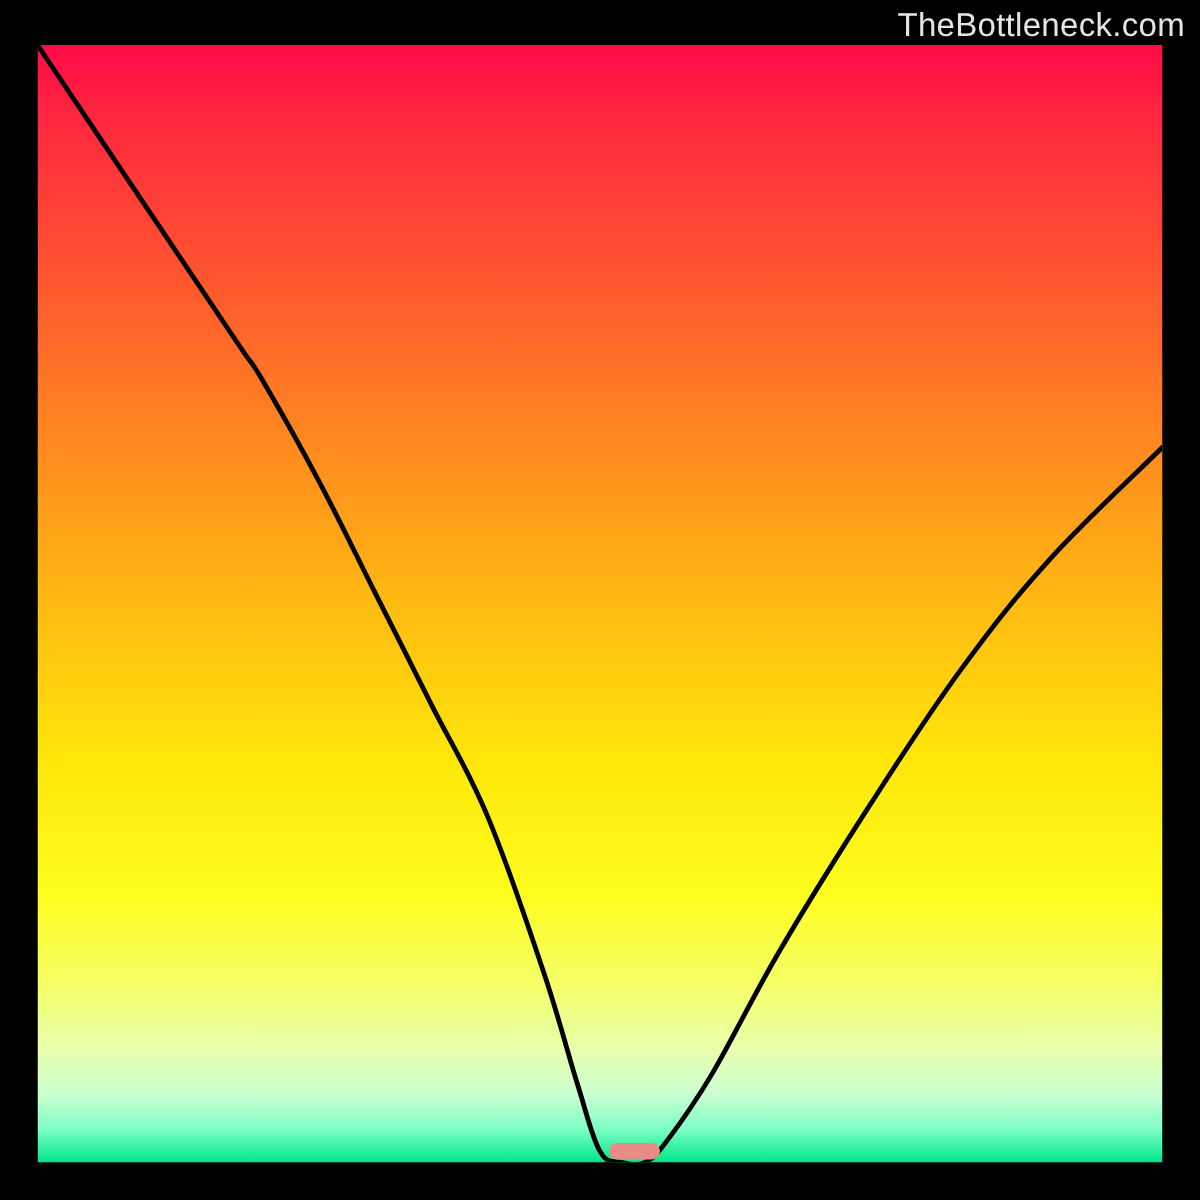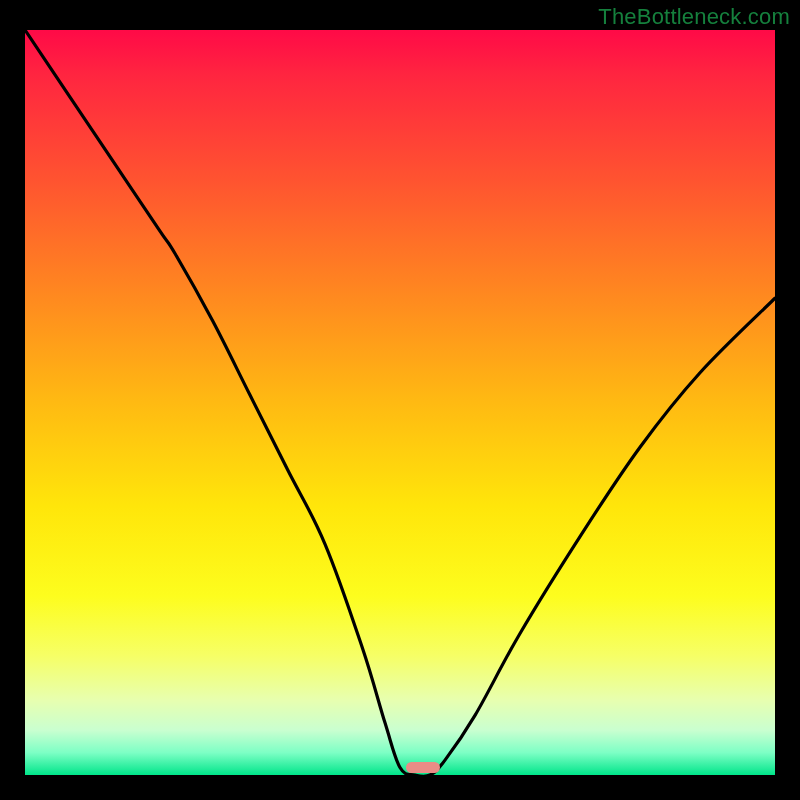--- a/index.html
+++ b/index.html
@@ -14,21 +14,21 @@
   .frame {
     position: relative;
     width: 800px;
     height: 800px;
     background: #000;
   }
   .watermark {
     position: absolute;
     top: 4px;
     right: 10px;
-    color: #15803d;
+    color: #e5e5e5;
     font-size: 22px;
     font-weight: 500;
     letter-spacing: 0.2px;
     z-index: 10;
   }
   .plot-area {
     position: absolute;
     left: 25px;
     top: 30px;
     width: 750px;

